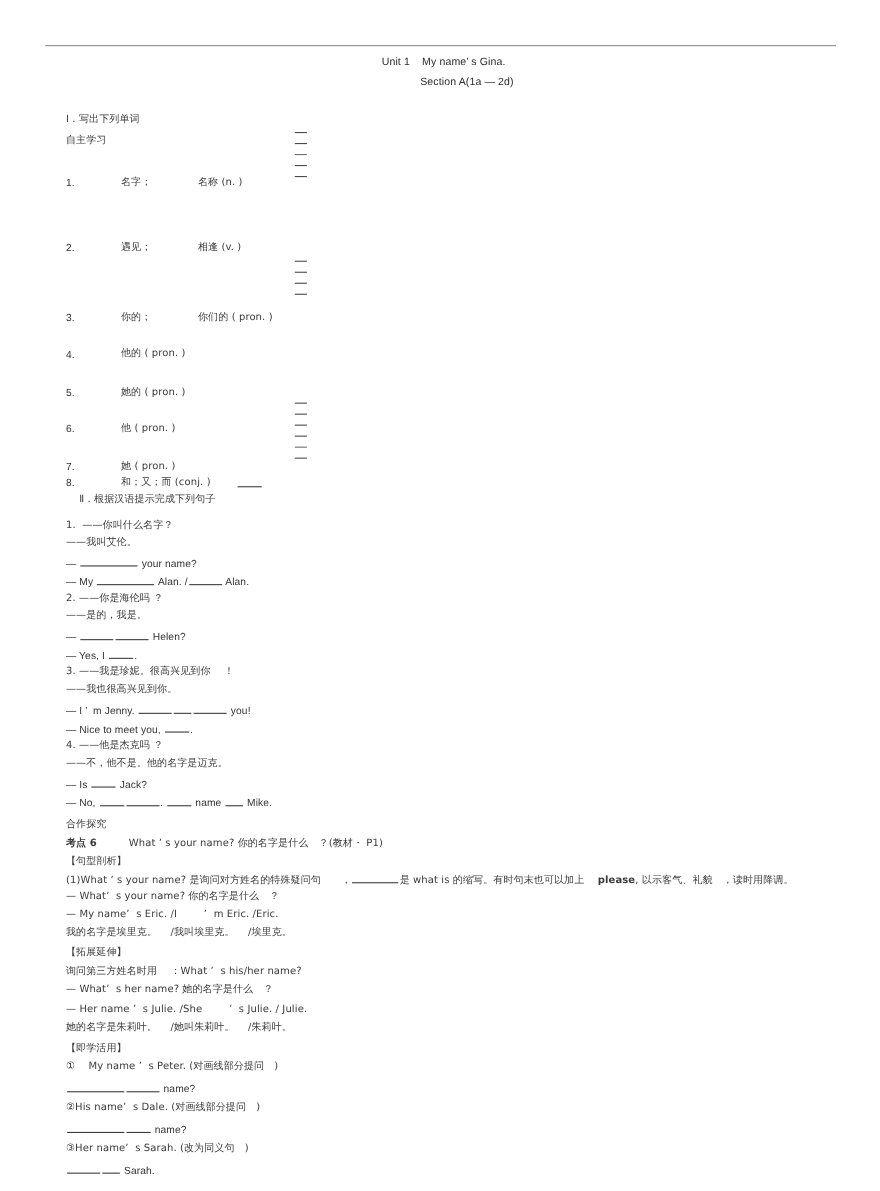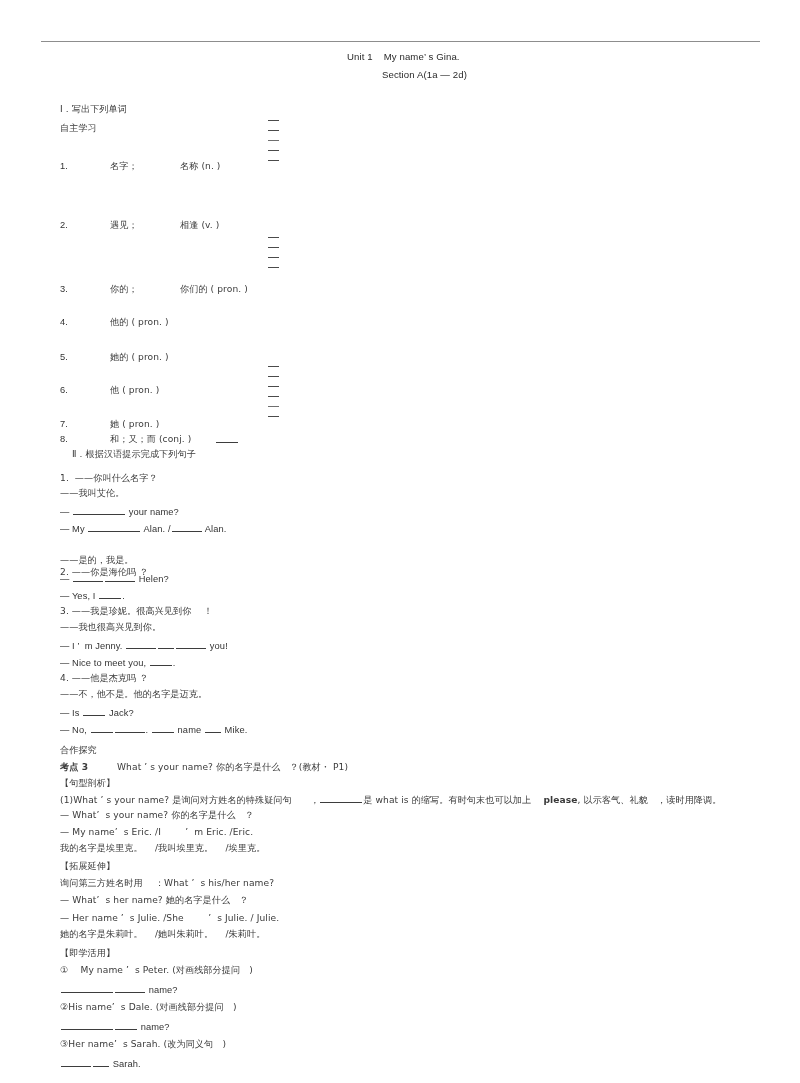--- a/index.html
+++ b/index.html
@@ -142,38 +142,38 @@
   <div class="ln cn" style="left:110px; top:434px;">和；又；而 (conj. )</div>
   <div class="ln" style="left:215px; top:434px;"><span class="blk b-s"></span></div>
 
   <div class="ln cn" style="left:60px; top:449px;padding-left:12px;">Ⅱ . 根据汉语提示完成下列句子</div>
 
   <div class="ln cn" style="left:60px; top:473px;">1.  ——你叫什么名字？</div>
   <div class="ln cn" style="left:60px; top:488px;">——我叫艾伦。</div>
   <div class="ln" style="left:60px; top:506px;"><span>— </span><span class="blk b-xl"></span><span> your name?</span></div>
   <div class="ln" style="left:60px; top:523px;"><span>— My </span><span class="blk b-xl"></span><span> Alan. /</span><span class="blk b-m"></span><span> Alan.</span></div>
 
-  <div class="ln cn" style="left:60px; top:539px;margin-top:28px;">2. ——你是海伦吗 ？</div>
+  <div class="ln cn" style="left:60px; top:539px;">2. ——你是海伦吗 ？</div>
   <div class="ln cn" style="left:60px; top:555px;">——是的，我是。</div>
   <div class="ln" style="left:60px; top:573px;"><span>— </span><span class="blk b-m"></span><span class="blk b-m"></span><span> Helen?</span></div>
   <div class="ln" style="left:60px; top:590px;"><span>— Yes, I </span><span class="blk b-s"></span><span>.</span></div>
 
   <div class="ln cn" style="left:60px; top:606px;">3. ——我是珍妮。很高兴见到你　 ！</div>
   <div class="ln cn" style="left:60px; top:622px;">——我也很高兴见到你。</div>
   <div class="ln" style="left:60px; top:640px;"><span>— I ’  m Jenny. </span><span class="blk b-m"></span><span class="blk b-xs"></span><span class="blk b-m"></span><span> you!</span></div>
   <div class="ln" style="left:60px; top:657px;"><span>— Nice to meet you, </span><span class="blk b-s"></span><span>.</span></div>
 
   <div class="ln cn" style="left:60px; top:673px;">4. ——他是杰克吗 ？</div>
   <div class="ln cn" style="left:60px; top:689px;">——不，他不是。他的名字是迈克。</div>
   <div class="ln" style="left:60px; top:707px;"><span>— Is </span><span class="blk b-s"></span><span> Jack?</span></div>
   <div class="ln" style="left:60px; top:724px;"><span>— No, </span><span class="blk b-s"></span><span class="blk b-m"></span><span>. </span><span class="blk b-s"></span><span> name </span><span class="blk b-xs"></span><span> Mike.</span></div>
 
   <div class="ln cn" style="left:60px; top:745px;">合作探究</div>
 
-  <div class="ln cn bold" style="left:60px; top:762px;">考点 3</div>
+  <div class="ln cn bold" style="left:60px; top:762px;">考点 6</div>
   <div class="ln cn" style="left:117px; top:762px;">What ’ s your name? 你的名字是什么　？(教材・ P1)</div>
 
   <div class="ln cn" style="left:60px; top:778px;">【句型剖析】</div>
 
   <div class="ln cn" style="left:60px; top:794px;"><span>(1)What ’ s your name? 是询问对方姓名的特殊疑问句　　，</span><span class="blk b-l"></span><span>是 what is 的缩写。有时句末也可以加上　 </span><span class="bold">please</span><span>, 以示客气、礼貌　，读时用降调。</span></div>
 
   <div class="ln cn" style="left:60px; top:810px;">— What’  s your name? 你的名字是什么　？</div>
   <div class="ln cn" style="left:60px; top:827px;">— My name’  s Eric. /I 　　 ’  m Eric. /Eric.</div>
   <div class="ln cn" style="left:60px; top:843px;">我的名字是埃里克。　 /我叫埃里克。　 /埃里克。</div>
 

